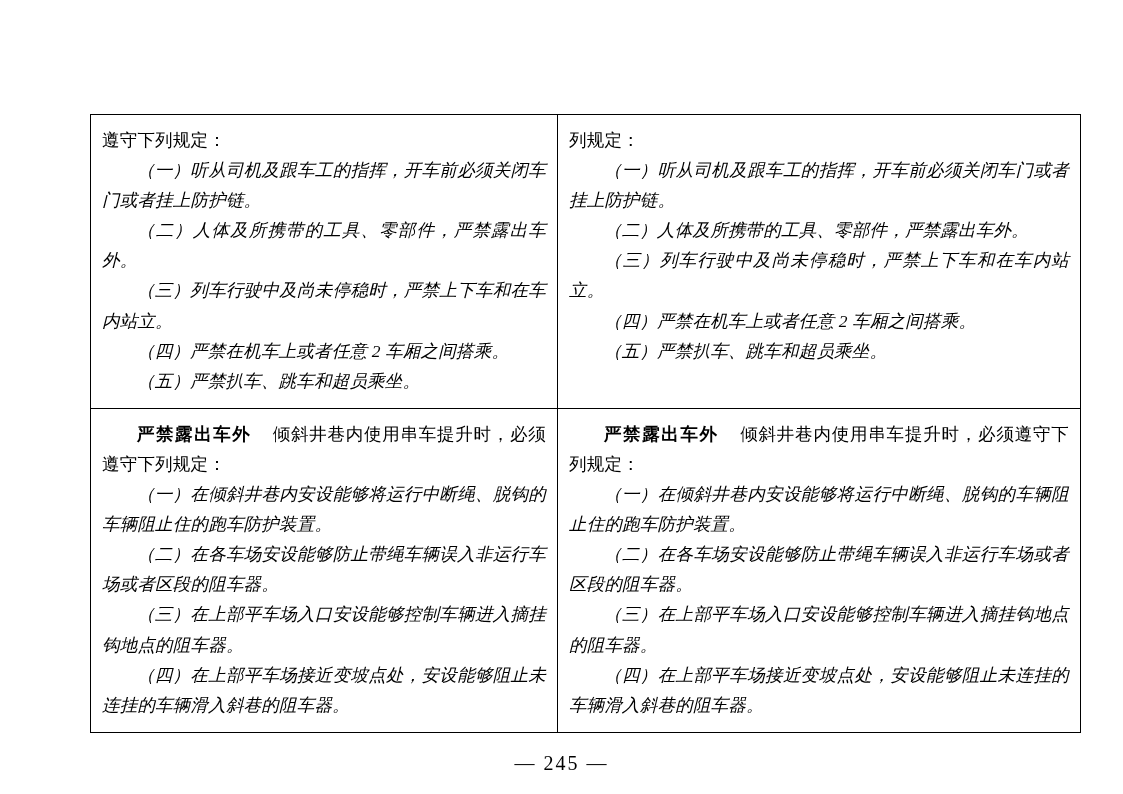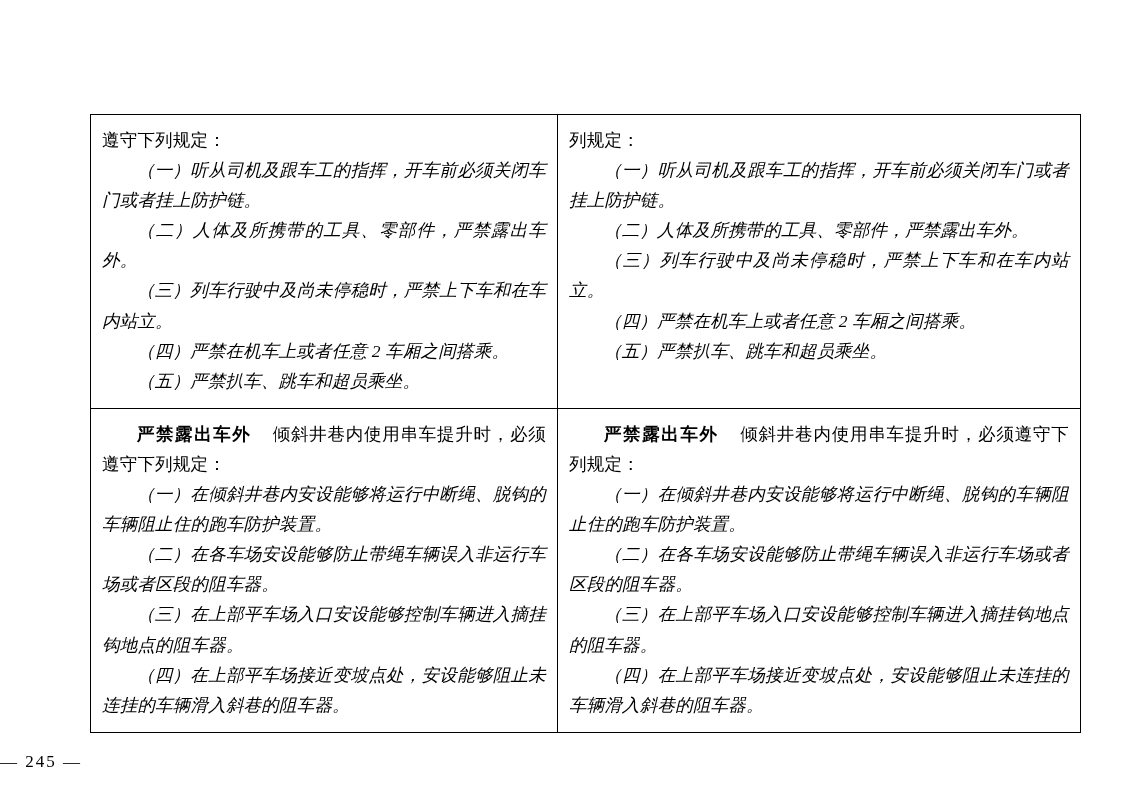--- a/index.html
+++ b/index.html
@@ -59,21 +59,22 @@
   }
   .gap {
     display: inline-block;
     width: 1.2em;
   }
   .footer {
     position: absolute;
     left: 0;
     top: 752px;
     width: 1123px;
-    font-size: 17px;
+    text-align: center;
+    font-size: 20px;
     letter-spacing: 2px;
   }
 </style>
 </head>
 <body>
 
 <div class="page">
 
   <table class="doc-table">
     <tbody>

